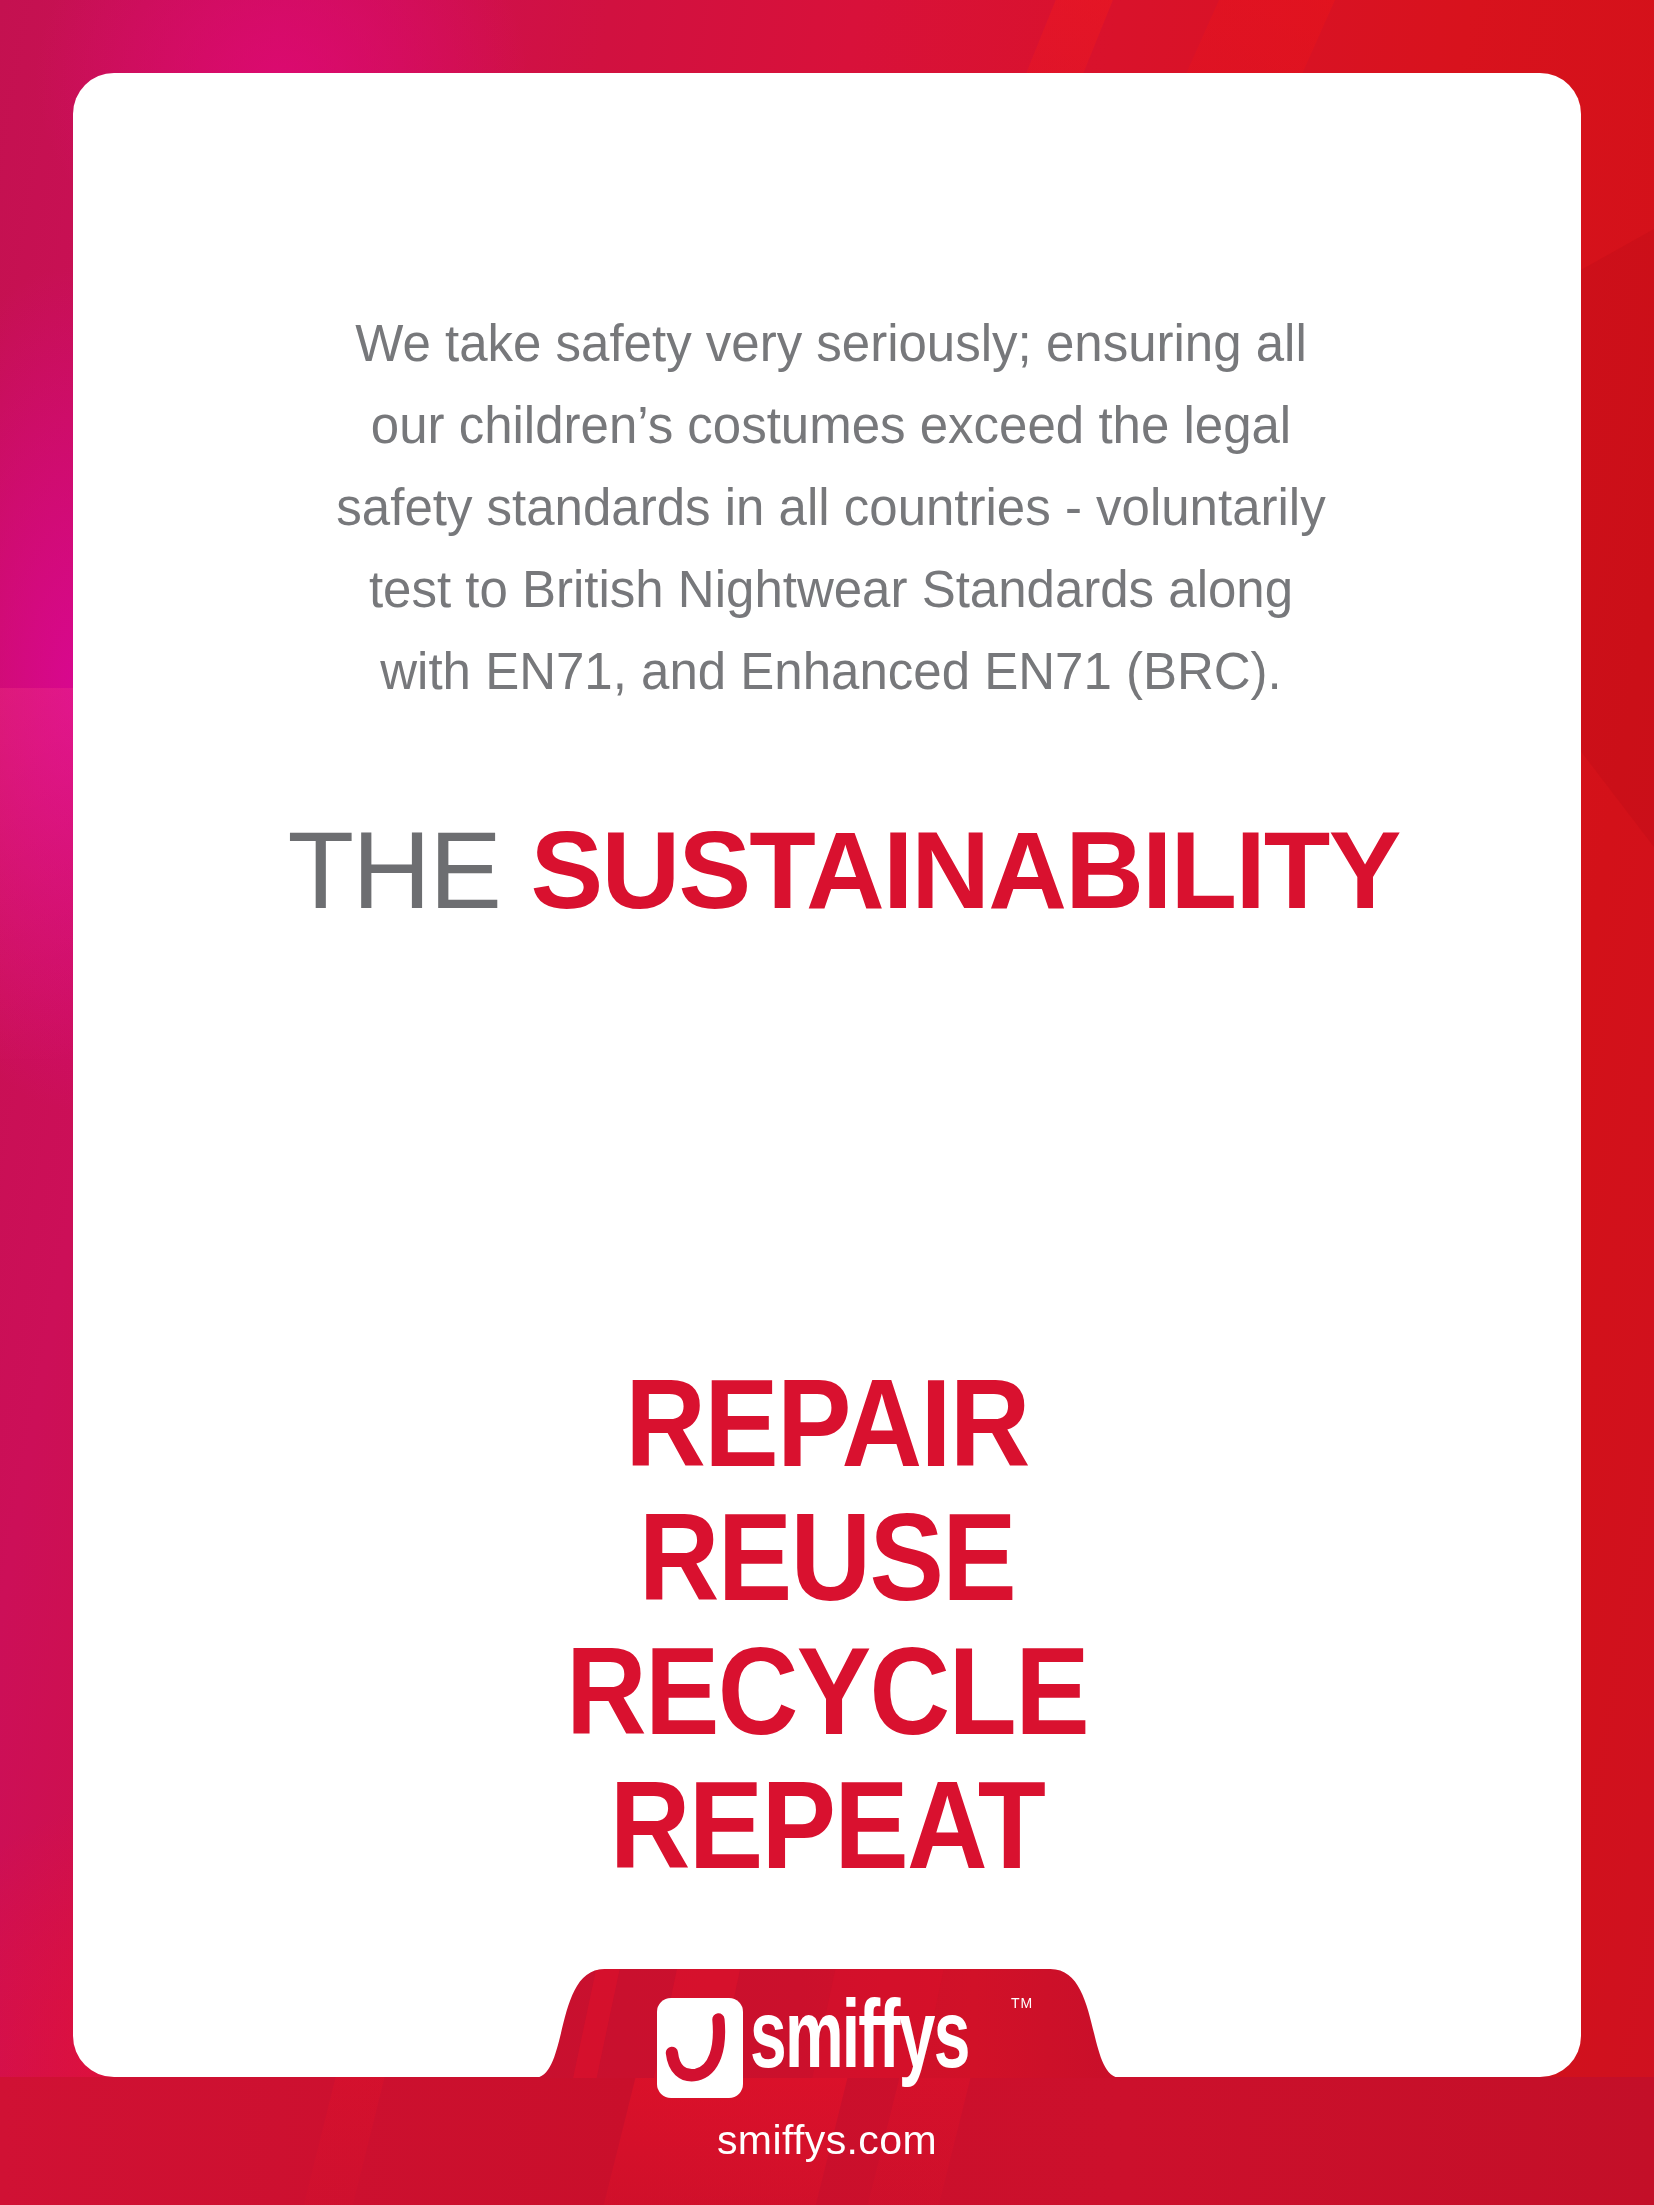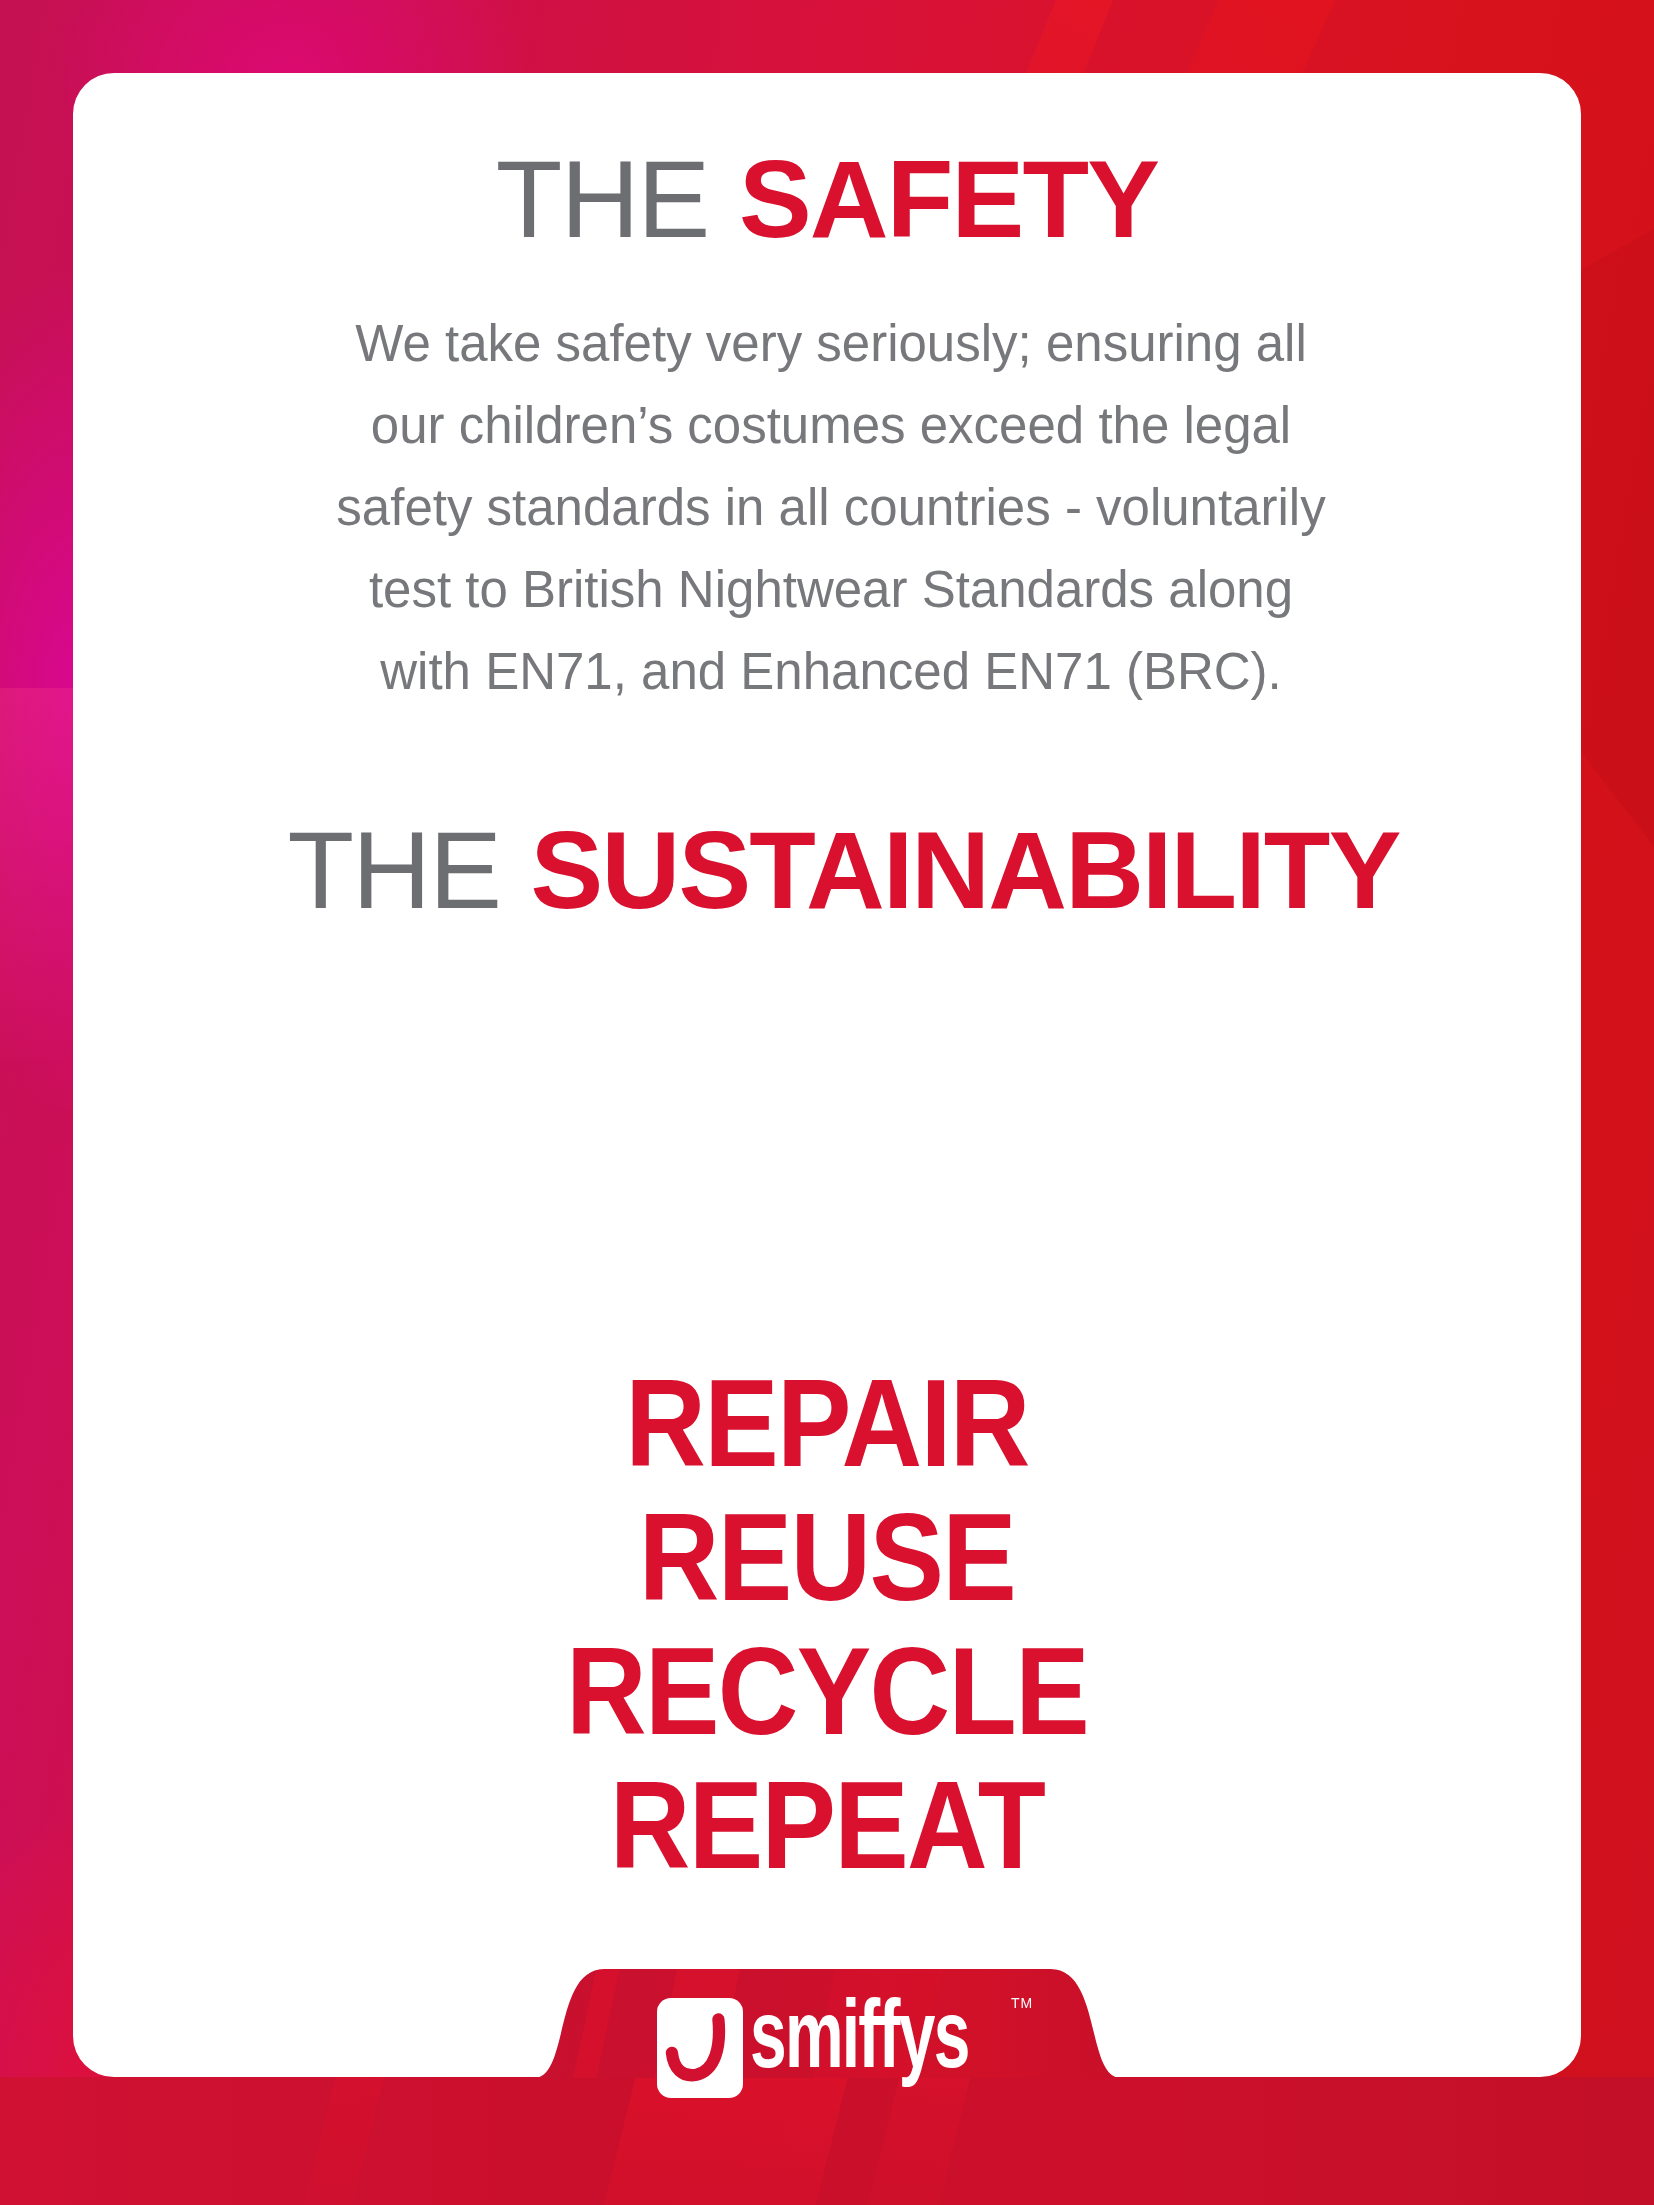--- a/index.html
+++ b/index.html
@@ -166,21 +166,20 @@
   <div class="blob blob-fuchsia"></div>
   <div class="blob blob-magenta-top"></div>
   <div class="blob blob-red-bottomleft"></div>
   <div class="blob shard-topright-1"></div>
   <div class="blob shard-topright-2"></div>
   <div class="blob shard-right-dark"></div>
   <div class="blob shard-left-edge"></div>
 
   <div class="card">
 
-    <h1 class="heading h1-safety"><span class="prefix">THE</span><span class="accent">SAFETY</span></h1>
 
     <p class="body-para para-safety">We take safety very seriously; ensuring all
 our children’s costumes exceed the legal
 safety standards in all countries - voluntarily
 test to British Nightwear Standards along
 with EN71, and Enhanced EN71 (BRC).</p>
 
     <h2 class="heading h2-sustainability"><span class="prefix">THE</span><span class="accent">SUSTAINABILITY</span></h2>
 
 
@@ -219,15 +218,16 @@
   </svg>
 
   <div class="logo-square">
     <svg viewBox="0 0 98 113">
       <path d="M 70 24 C 73 56 66 82 45 87 C 29 90 19 80 17 62" fill="none" stroke="#d21030" stroke-width="14" stroke-linecap="round"></path>
     </svg>
   </div>
   <div class="brand-wordmark">smiffys</div>
   <div class="trademark">TM</div>
 
+  <div class="website">smiffys.com</div>
 
 </div>
 
 
 </body></html>

